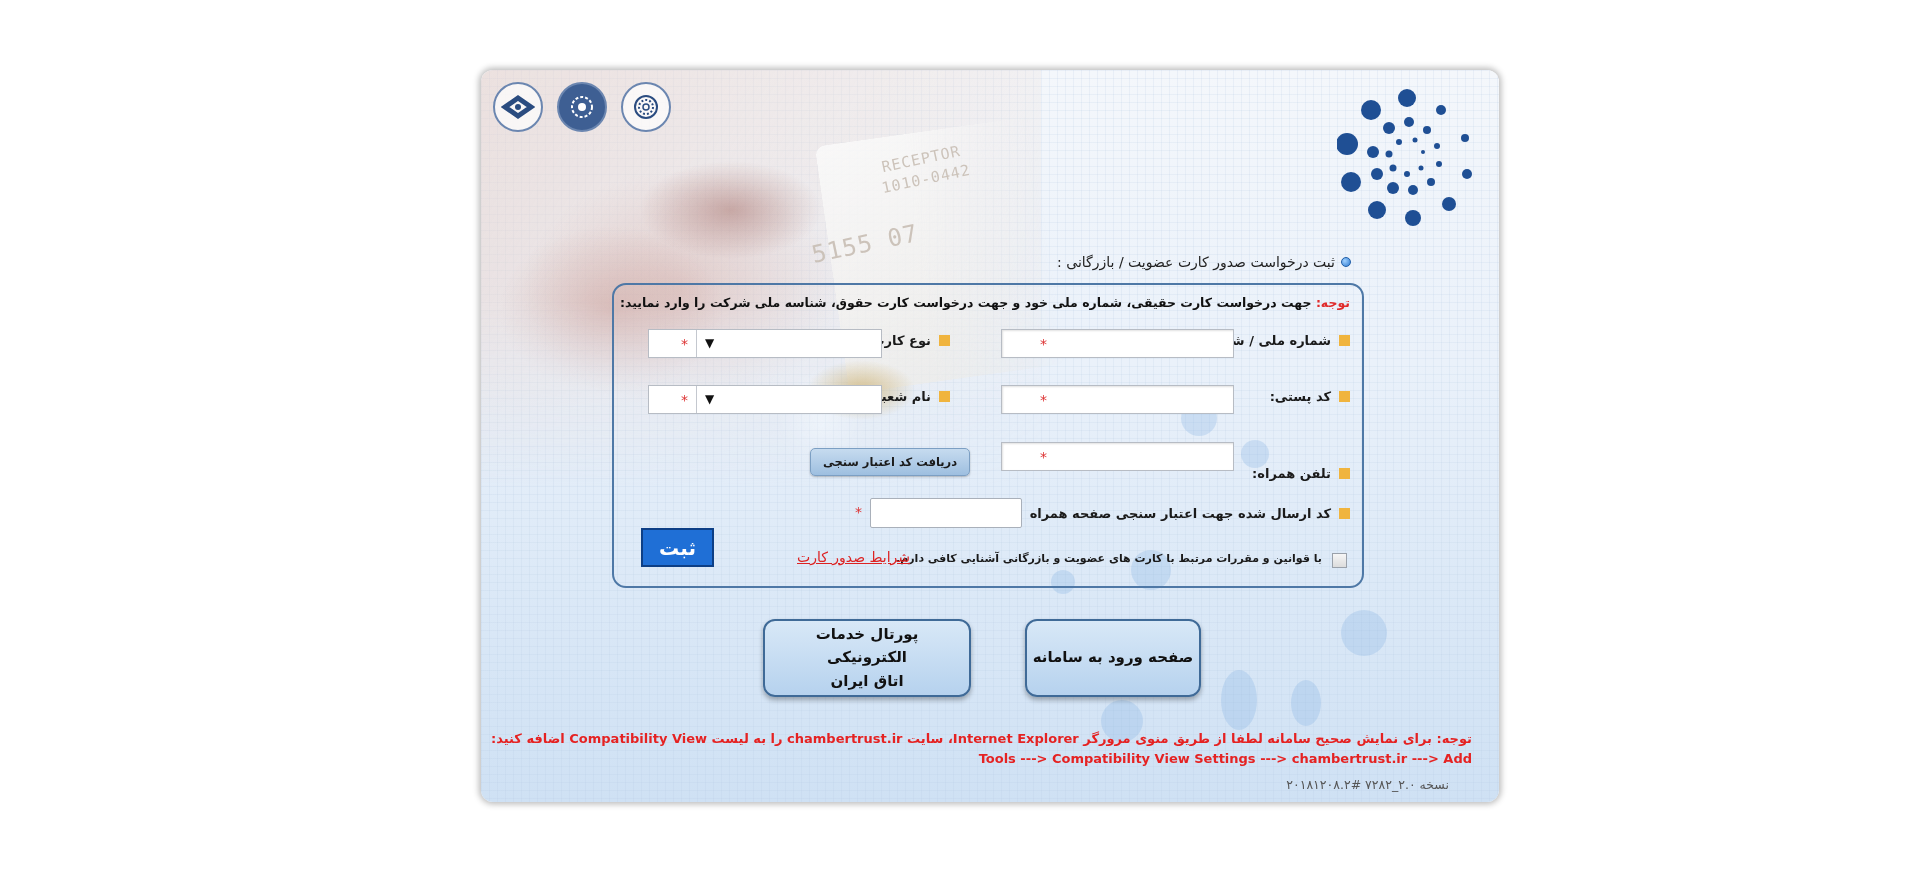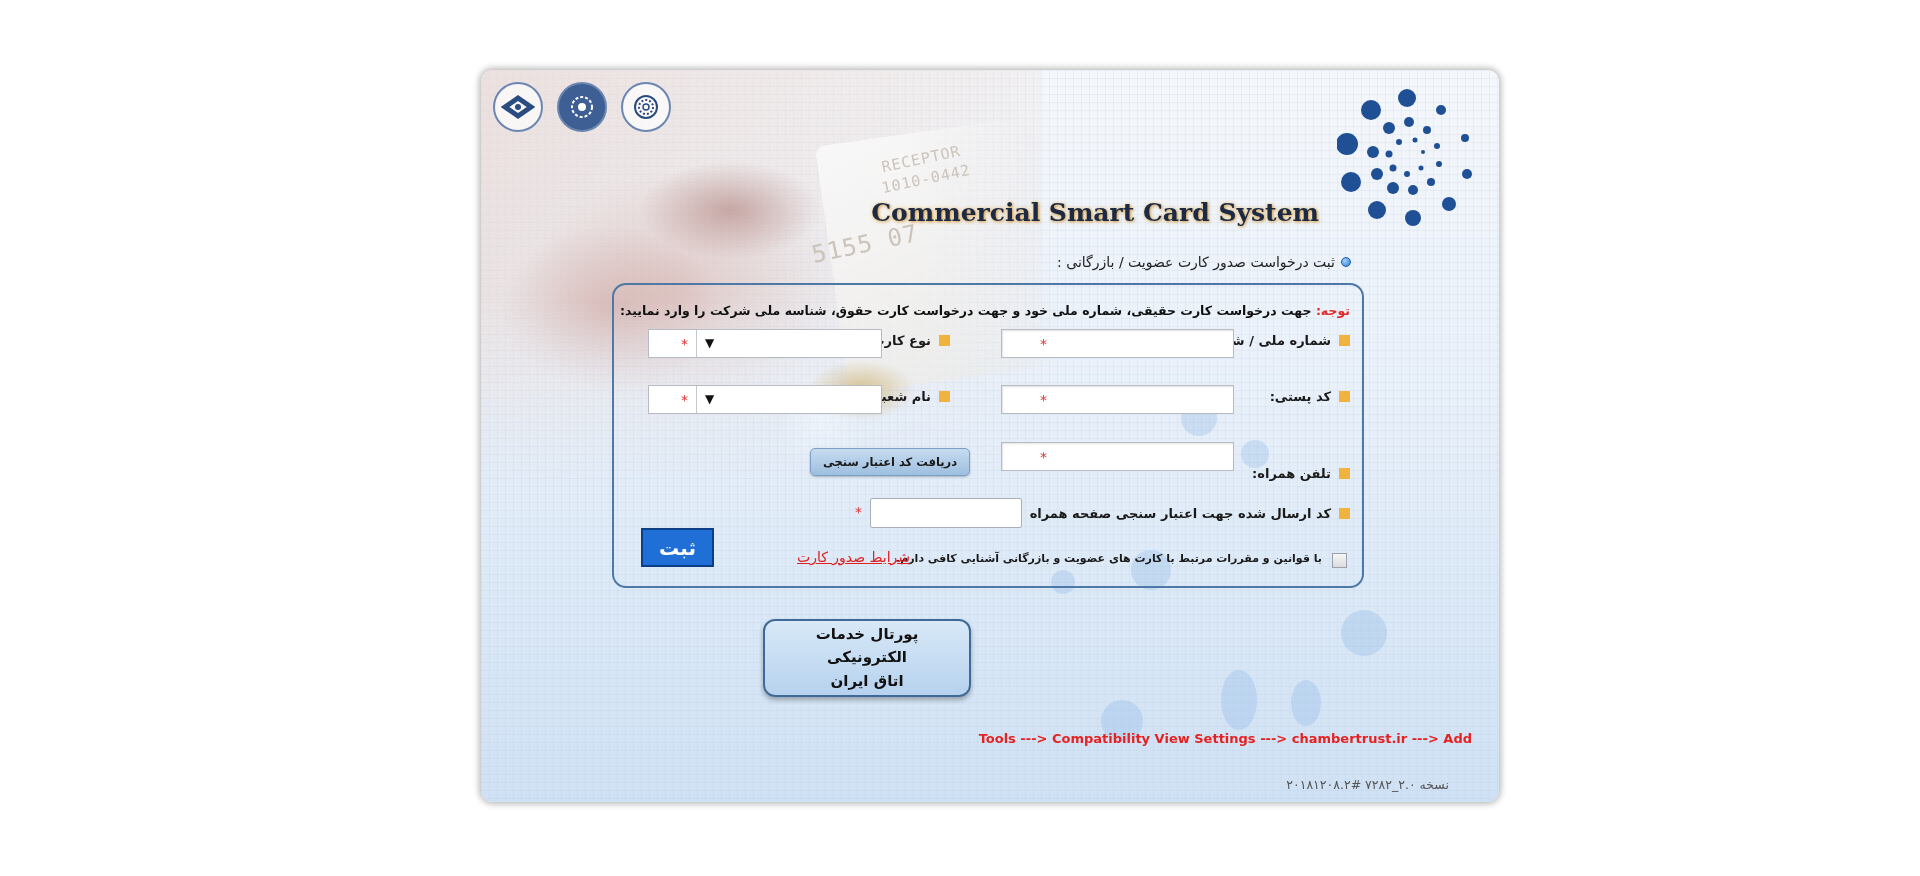--- a/index.html
+++ b/index.html
@@ -47,21 +47,21 @@
     .logo svg { width: 34px; height: 34px; }
 
     .title-fa { position: absolute; right: 140px; top: 24px; font-family: "DejaVu Serif", serif; font-weight: bold; font-style: italic; font-size: 46px; color: #0e2a55; direction: rtl; text-shadow: 2px 2px 3px rgba(0,0,0,0.25); letter-spacing: -1px; }
     .title-en { position: absolute; right: 180px; top: 128px; font-family: "DejaVu Serif", serif; font-weight: bold; font-size: 25px; color: #1c2a45; text-shadow: 1px 1px 3px rgba(200,140,40,0.8), 0 0 4px rgba(255,200,100,0.6); }
     .brand-dots { position: absolute; right: 22px; top: 18px; width: 140px; height: 140px; }
 
     .section-title { position: absolute; right: 148px; top: 184px; direction: rtl; font-size: 14px; color: #222; display: flex; align-items: center; gap: 6px; }
     .bullet-dot { width: 10px; height: 10px; border-radius: 50%; background: radial-gradient(circle at 35% 35%, #9fd0ff, #2f7bd0); border: 1px solid #1f5ea8; }
 
     .form-box { position: absolute; left: 131px; top: 213px; width: 752px; height: 305px; border: 2px solid #4e78a6; border-radius: 14px; direction: rtl; }
-    .note { position: absolute; right: 12px; top: 10px; font-size: 12.5px; font-weight: bold; color: #111; white-space: nowrap; margin-top: 8px; }
+    .note { position: absolute; right: 12px; top: 10px; font-size: 12.5px; font-weight: bold; color: #111; white-space: nowrap; }
     .note .note-label { color: #e02b2b; }
 
     .row-label { position: absolute; display: flex; align-items: center; gap: 8px; font-size: 13px; font-weight: bold; color: #1a1a1a; white-space: nowrap; overflow: hidden; }
     .sq { width: 11px; height: 11px; background: #f0b43e; flex: 0 0 11px; }
     .field { position: absolute; height: 29px; background: #fff; border: 1px solid #b7bcc4; box-shadow: inset 1px 1px 2px rgba(0,0,0,0.12); }
     .field .ast { position: absolute; left: 38px; top: 6px; color: #d33; font-size: 14px; }
     .select { position: absolute; height: 29px; background: #fff; border: 1px solid #b7bcc4; }
     .select .seg { position: absolute; left: 0; top: 0; width: 48px; height: 100%; border-right: 1px solid #c4c8cf; }
     .select .seg .ast { position: absolute; left: 32px; top: 6px; color: #d33; font-size: 14px; }
     .select .arrow { position: absolute; left: 56px; top: 6px; font-size: 12px; color: #111; }
@@ -119,21 +119,20 @@
     </div>
     <div class="logo">
       <svg viewBox="0 0 34 34">
           <circle cx="17" cy="17" r="11" fill="none" stroke="#2b4c80" stroke-width="2"></circle>
           <circle cx="17" cy="17" r="7" fill="none" stroke="#2b4c80" stroke-width="2" stroke-dasharray="2 2"></circle>
           <circle cx="17" cy="17" r="3" fill="none" stroke="#2b4c80" stroke-width="1.5"></circle>
         </svg>
     </div>
   </div>
 
-  <div class="title-en">Commercial Smart Card System</div>
   <svg class="brand-dots" viewBox="0 0 140 140">
     <g fill="#1f4f94">
       <circle cx="70" cy="10" r="9"></circle>
         <circle cx="104" cy="22" r="5"></circle>
         <circle cx="128" cy="50" r="4"></circle>
       <circle cx="130" cy="86" r="5"></circle>
         <circle cx="112" cy="116" r="7"></circle>
         <circle cx="76" cy="130" r="8"></circle>
       <circle cx="40" cy="122" r="9"></circle>
         <circle cx="14" cy="94" r="10"></circle>
@@ -226,21 +225,23 @@
     <span class="terms-link">شرایط صدور کارت</span>
     <div class="submit-btn">ثبت</div>
   </div>
 
   <div class="big-btn portal-btn">
     <div>
       <div>پورتال خدمات الکترونیکی</div>
       <div>اتاق ایران</div>
     </div>
   </div>
+  <div class="big-btn login-btn">صفحه ورود به سامانه</div>
 
   <div class="warning">
+    <div class="line">توجه: برای نمایش صحیح سامانه لطفا از طریق منوی مرورگر Internet Explorer، سایت chambertrust.ir را به لیست Compatibility View اضافه کنید:</div>
     <div class="line">
       <span style="direction:ltr;">Tools ---&gt; Compatibility View Settings ---&gt; chambertrust.ir ---&gt; Add</span>
     </div>
   </div>
 
   <div class="version">نسخه ۲.۰_۷۲۸۲ #۲۰۱۸۱۲۰۸.۲</div>
 </div>
 
 </body></html>

